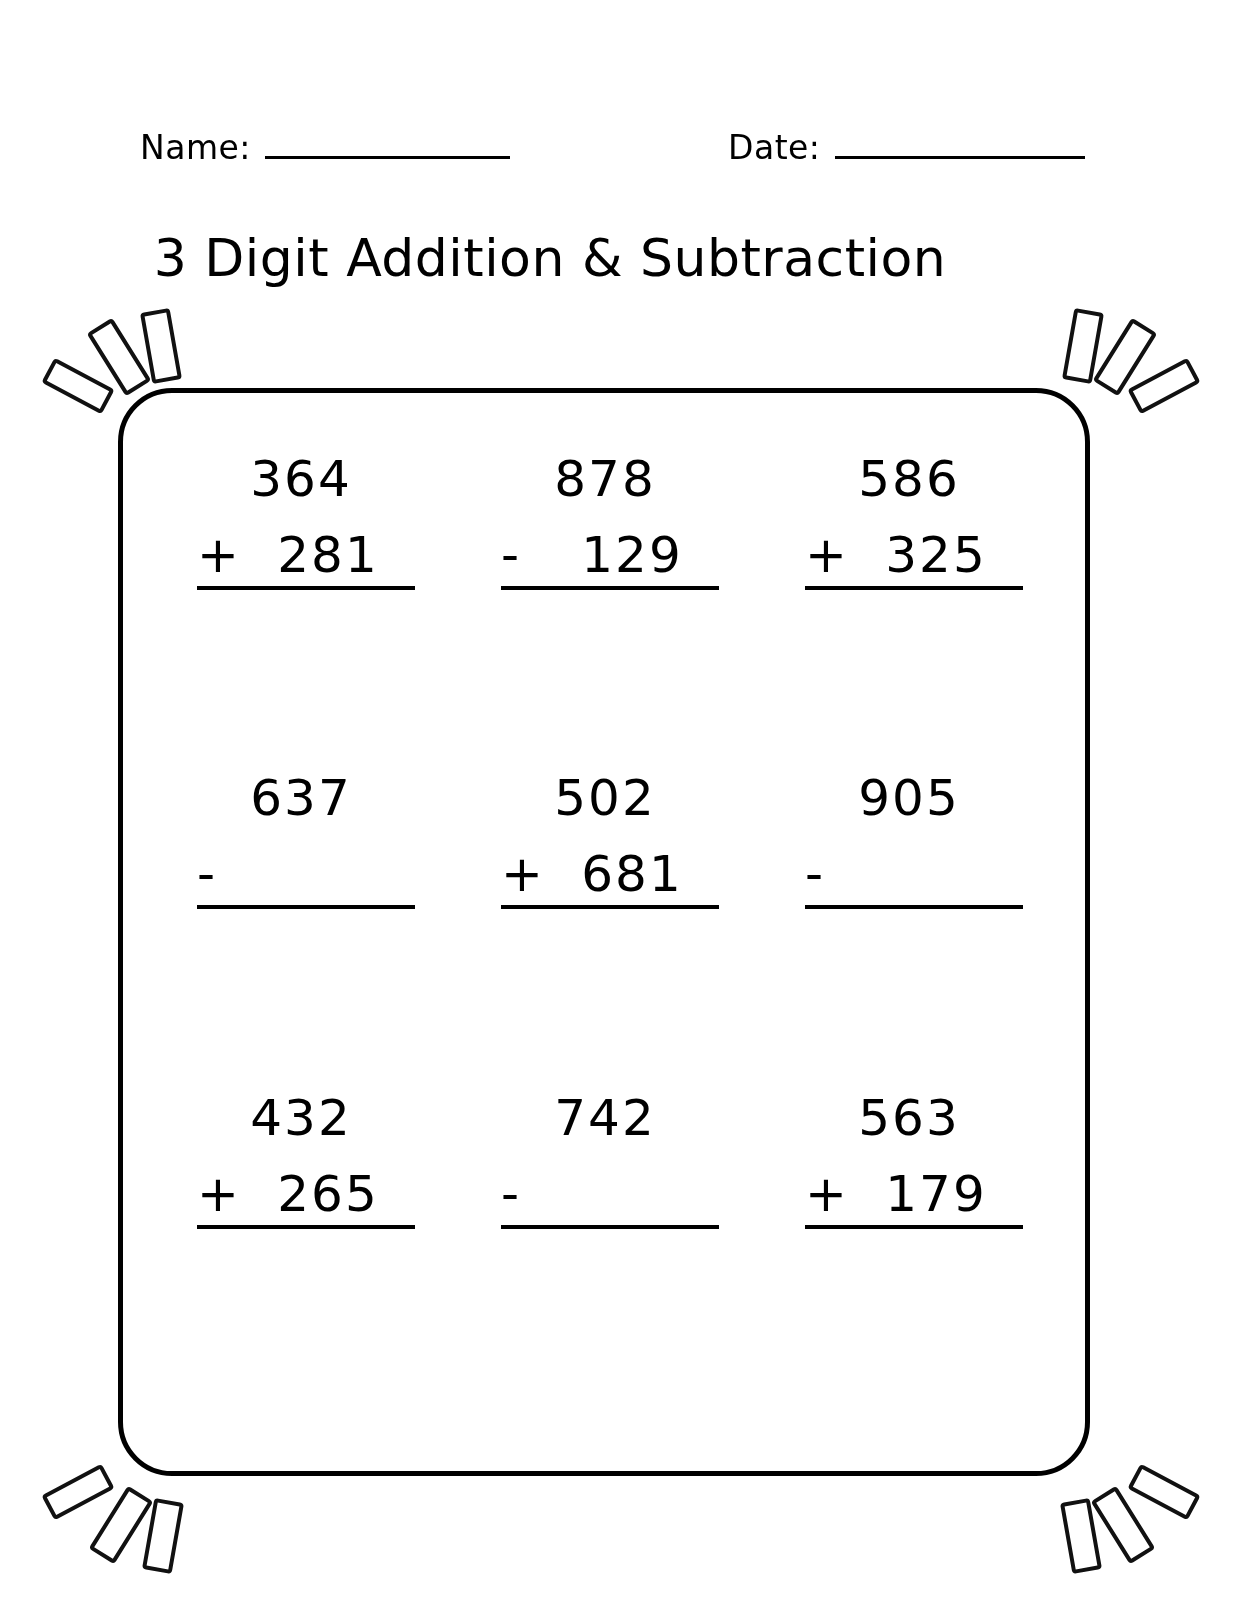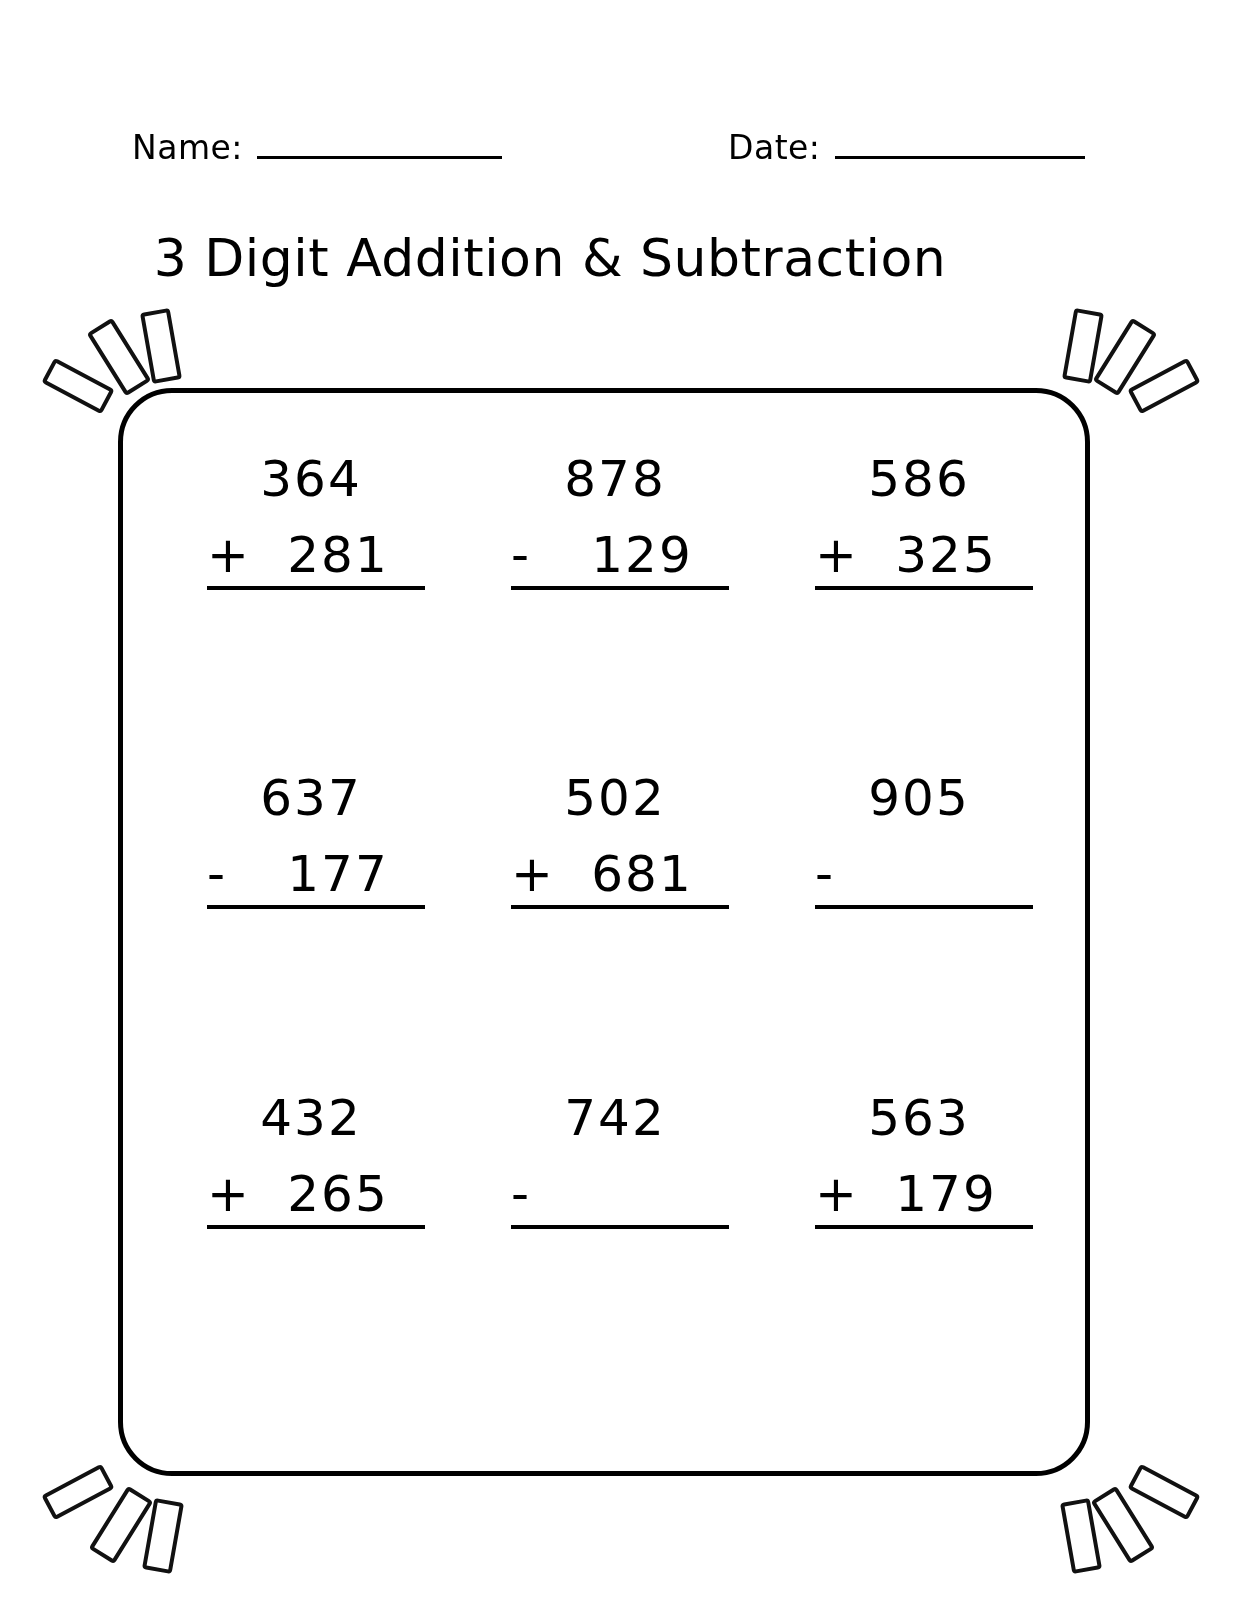--- a/index.html
+++ b/index.html
@@ -23,21 +23,21 @@
     left: 0;
     width: 1236px;
     height: 60px;
   }
   .field {
     position: absolute;
     display: flex;
     align-items: baseline;
     gap: 14px;
   }
-  .field-name { left: 132px; top: 0; }
+  .field-name { left: 140px; top: 0; }
   .field-date { left: 728px; top: 0; }
   .field-label {
     font-size: 33px;
     letter-spacing: 0.5px;
     white-space: nowrap;
   }
   .field-line {
     display: inline-block;
     width: 245px;
     border-bottom: 3px solid #000;
@@ -103,21 +103,21 @@
 
   
   .burst-br { left: 1040px; top: 1440px; }
   .burst-br .r1 { width: 22px; height: 64px; left: 26px; top: 60px; transform: rotate(-10deg); }
   .burst-br .r2 { width: 22px; height: 66px; left: 68px; top: 48px; transform: rotate(-32deg); }
   .burst-br .r3 { width: 20px; height: 60px; left: 110px; top: 18px; transform: rotate(-62deg); }
 
   
   .grid {
     position: absolute;
-    left: 134px;
+    left: 124px;
     top: 388px;
     width: 972px;
     height: 1088px;
     display: grid;
     grid-template-columns: repeat(3, 1fr);
     grid-template-rows: repeat(3, 1fr);
     padding: 40px 30px 90px 30px;
     box-sizing: border-box;
   }
   .problem {
@@ -220,21 +220,20 @@
     <div class="prob-bottom-row">
       <span class="prob-op">+</span>
       <span class="prob-num2">325</span>
     </div>
   </div>
 
   <div class="problem">
     <div class="prob-top">637</div>
     <div class="prob-bottom-row">
       <span class="prob-op">-</span>
-      <span class="prob-num2">177</span>
     </div>
   </div>
 
   <div class="problem">
     <div class="prob-top">502</div>
     <div class="prob-bottom-row">
       <span class="prob-op">+</span>
       <span class="prob-num2">681</span>
     </div>
   </div>

